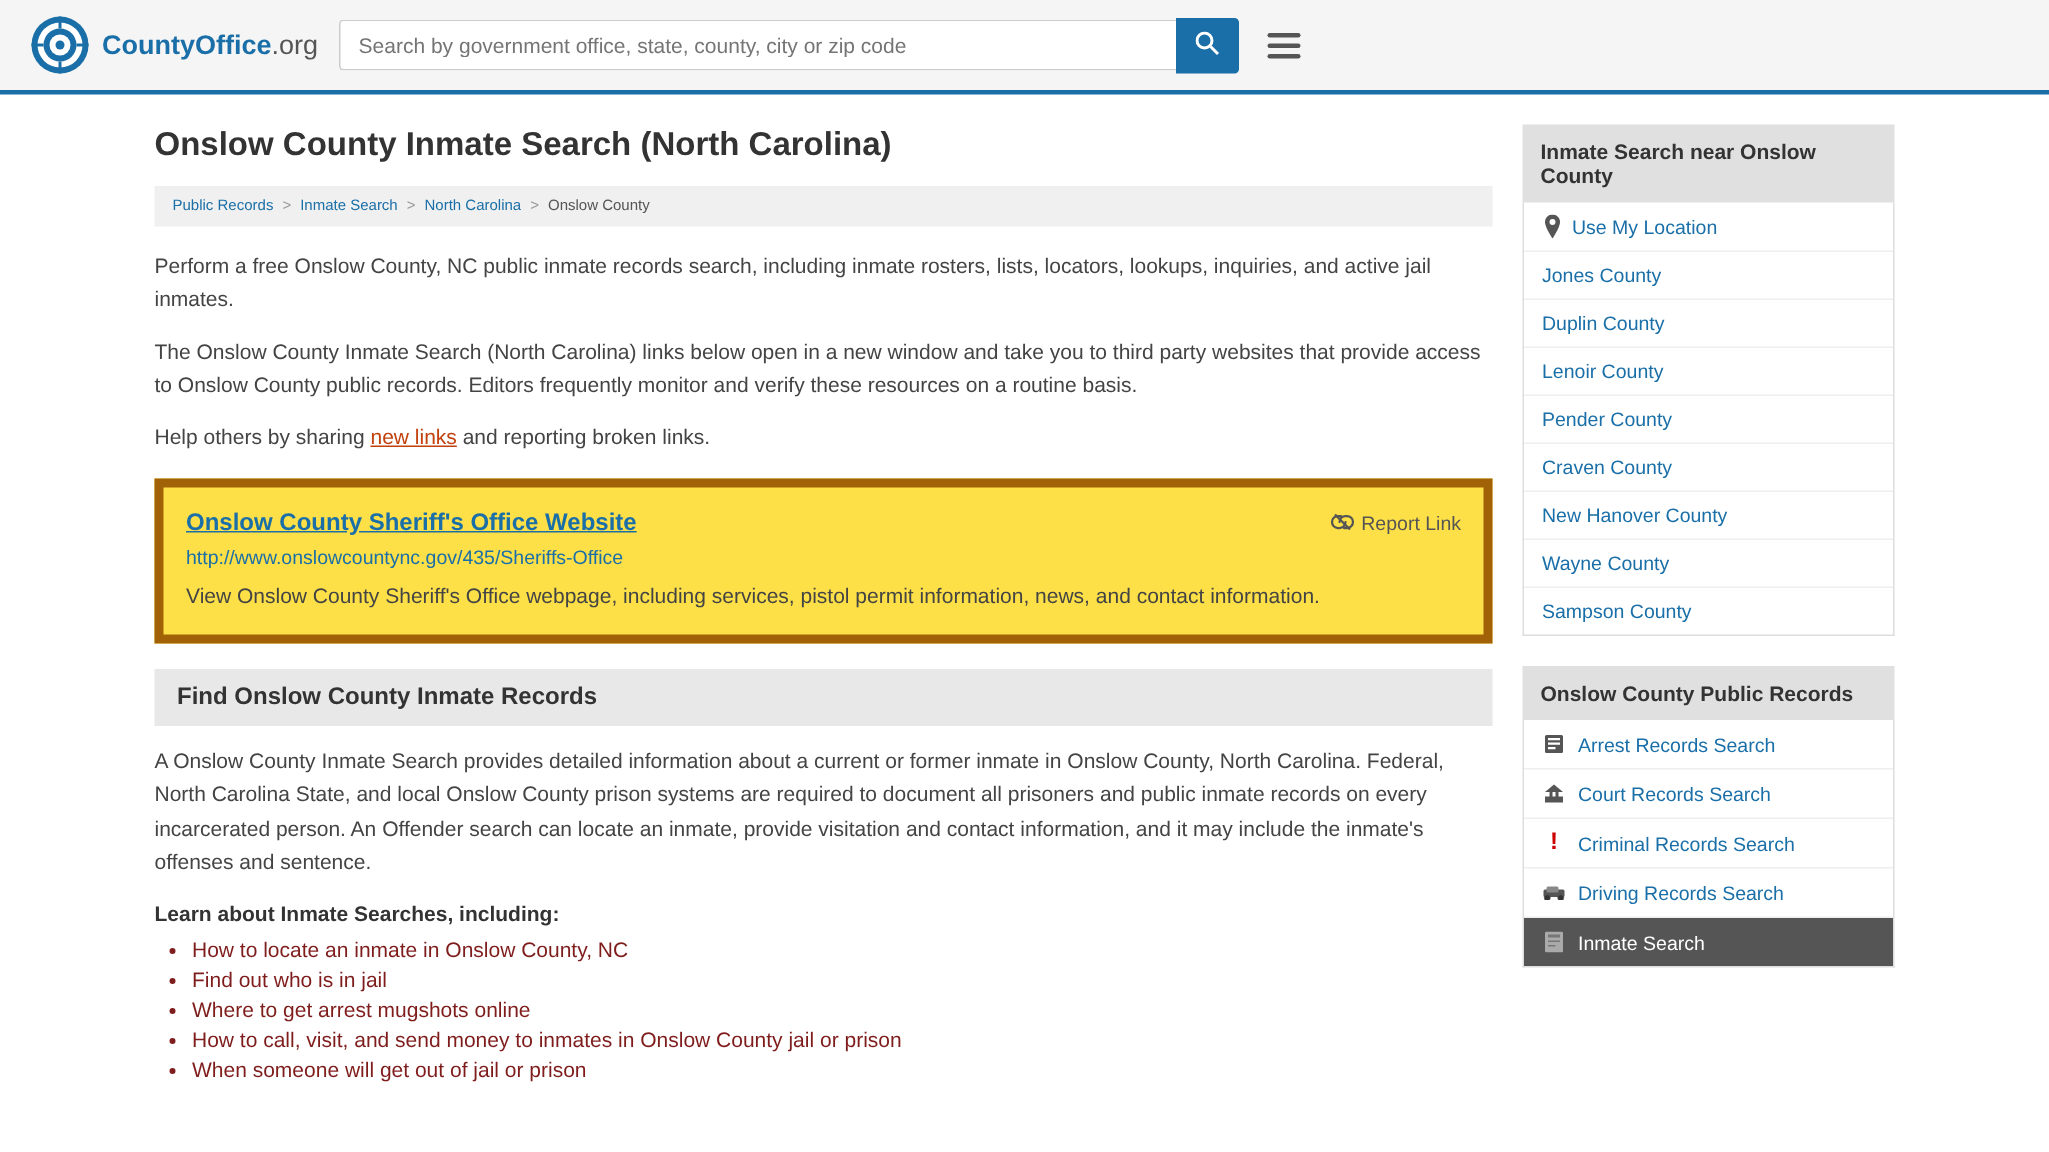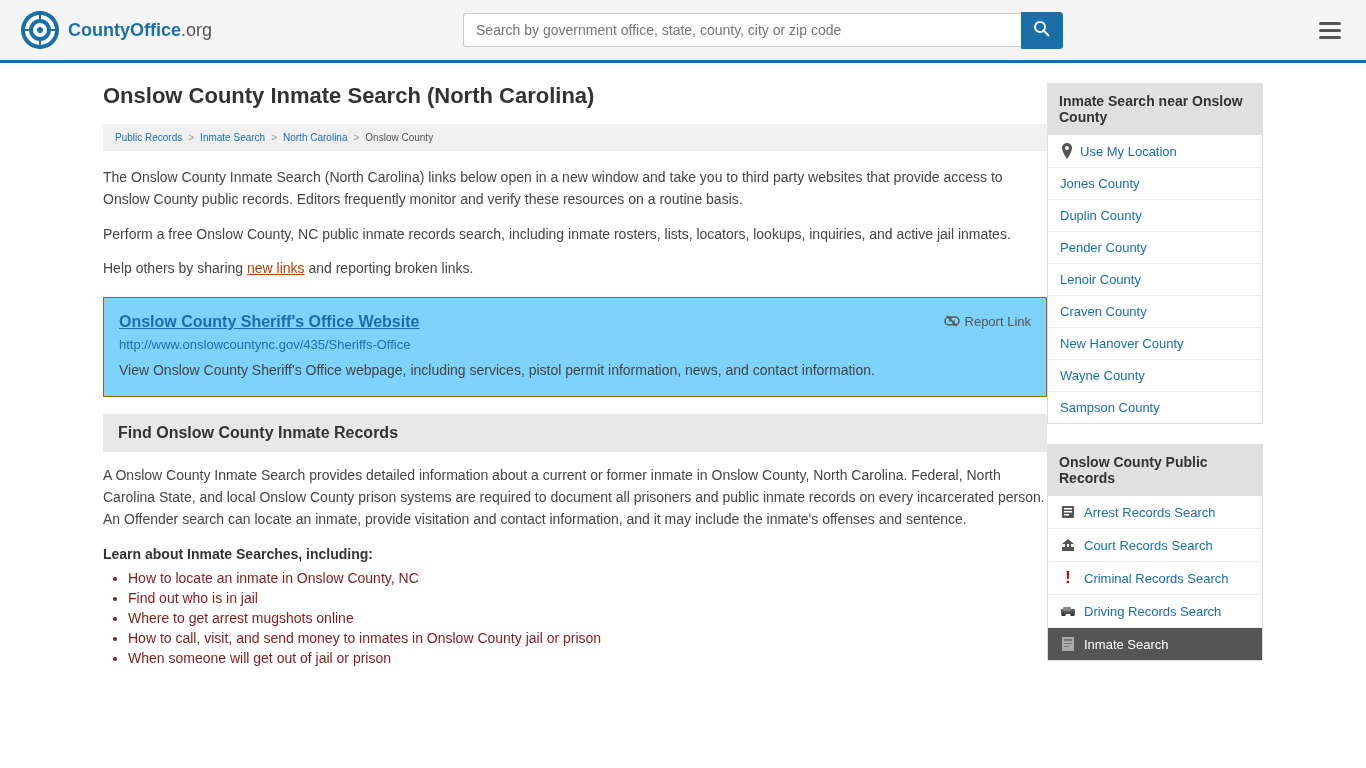--- a/index.html
+++ b/index.html
@@ -5,21 +5,21 @@
     * { margin: 0; padding: 0; box-sizing: border-box; }
     body { font-family: Arial, sans-serif; font-size: 14px; color: #333; background: #fff; }
 
     
     #header {
       background: #f5f5f5;
       border-bottom: 3px solid #1a6fa8;
       padding: 10px 20px;
       display: flex;
       align-items: center;
-      justify-content: space-between;
+      justify-content: flex-start;
     }
     #logo-area {
       display: flex;
       align-items: center;
       gap: 8px;
     }
     #logo-icon {
       width: 40px;
       height: 40px;
     }
@@ -69,26 +69,27 @@
       background: #555;
       border-radius: 2px;
     }
 
     
     #main-container {
       max-width: 1200px;
       margin: 0 auto;
       padding: 20px;
       display: flex;
+      gap: 20px;
     }
     #content {
       flex: 1;
     }
     #sidebar {
-      width: 216px;
+      width: 248px;
       flex-shrink: 0;
     }
 
     
     #page-title {
       font-size: 22px;
       font-weight: bold;
       color: #333;
       margin-bottom: 15px;
     }
@@ -110,24 +111,24 @@
     
     .desc-para {
       margin-bottom: 12px;
       line-height: 1.6;
       color: #444;
     }
     .desc-para a { color: #c2410c; text-decoration: underline; }
 
     
     .link-card {
-      border: 1px solid #a16207;
+      border: 6px solid #a16207;
       padding: 15px;
       margin: 17px 0;
-      background: #7dd3fc;
+      background: #fde047;
     }
     .link-card-header {
       display: flex;
       justify-content: space-between;
       align-items: flex-start;
       margin-bottom: 6px;
     }
     .link-card-title {
       font-size: 16px;
       font-weight: bold;
@@ -290,22 +291,22 @@
     <nav id="breadcrumb">
       <a>Public Records</a>
       <span class="breadcrumb-sep">&gt;</span>
       <a>Inmate Search</a>
       <span class="breadcrumb-sep">&gt;</span>
       <a>North Carolina</a>
       <span class="breadcrumb-sep">&gt;</span>
       <span>Onslow County</span>
     </nav>
 
+    <p class="desc-para">Perform a free Onslow County, NC public inmate records search, including inmate rosters, lists, locators, lookups, inquiries, and active jail inmates.</p>
     <p class="desc-para">The Onslow County Inmate Search (North Carolina) links below open in a new window and take you to third party websites that provide access to Onslow County public records. Editors frequently monitor and verify these resources on a routine basis.</p>
-    <p class="desc-para">Perform a free Onslow County, NC public inmate records search, including inmate rosters, lists, locators, lookups, inquiries, and active jail inmates.</p>
     <p class="desc-para">
       <span>Help others by sharing </span><a>new links</a><span> and reporting broken links.</span>
     </p>
 
     <div class="link-card">
       <div class="link-card-header">
         <a class="link-card-title">Onslow County Sheriff's Office Website</a>
         <button class="report-link-btn">
           <svg width="16" height="16" viewBox="0 0 16 16">
             <path d="M6 8a4 4 0 0 1 4-4h1a4 4 0 0 1 0 8H9" stroke="#555" stroke-width="1.5" fill="none" stroke-linecap="round"></path>
@@ -345,24 +346,24 @@
           </svg>
           <a>Use My Location</a>
         </div>
         <div class="sidebar-item">
           <a>Jones County</a>
         </div>
         <div class="sidebar-item">
           <a>Duplin County</a>
         </div>
         <div class="sidebar-item">
+          <a>Lenoir County</a>
+        </div>
+        <div class="sidebar-item">
           <a>Pender County</a>
-        </div>
-        <div class="sidebar-item">
-          <a>Lenoir County</a>
         </div>
         <div class="sidebar-item">
           <a>Craven County</a>
         </div>
         <div class="sidebar-item">
           <a>New Hanover County</a>
         </div>
         <div class="sidebar-item">
           <a>Wayne County</a>
         </div>

